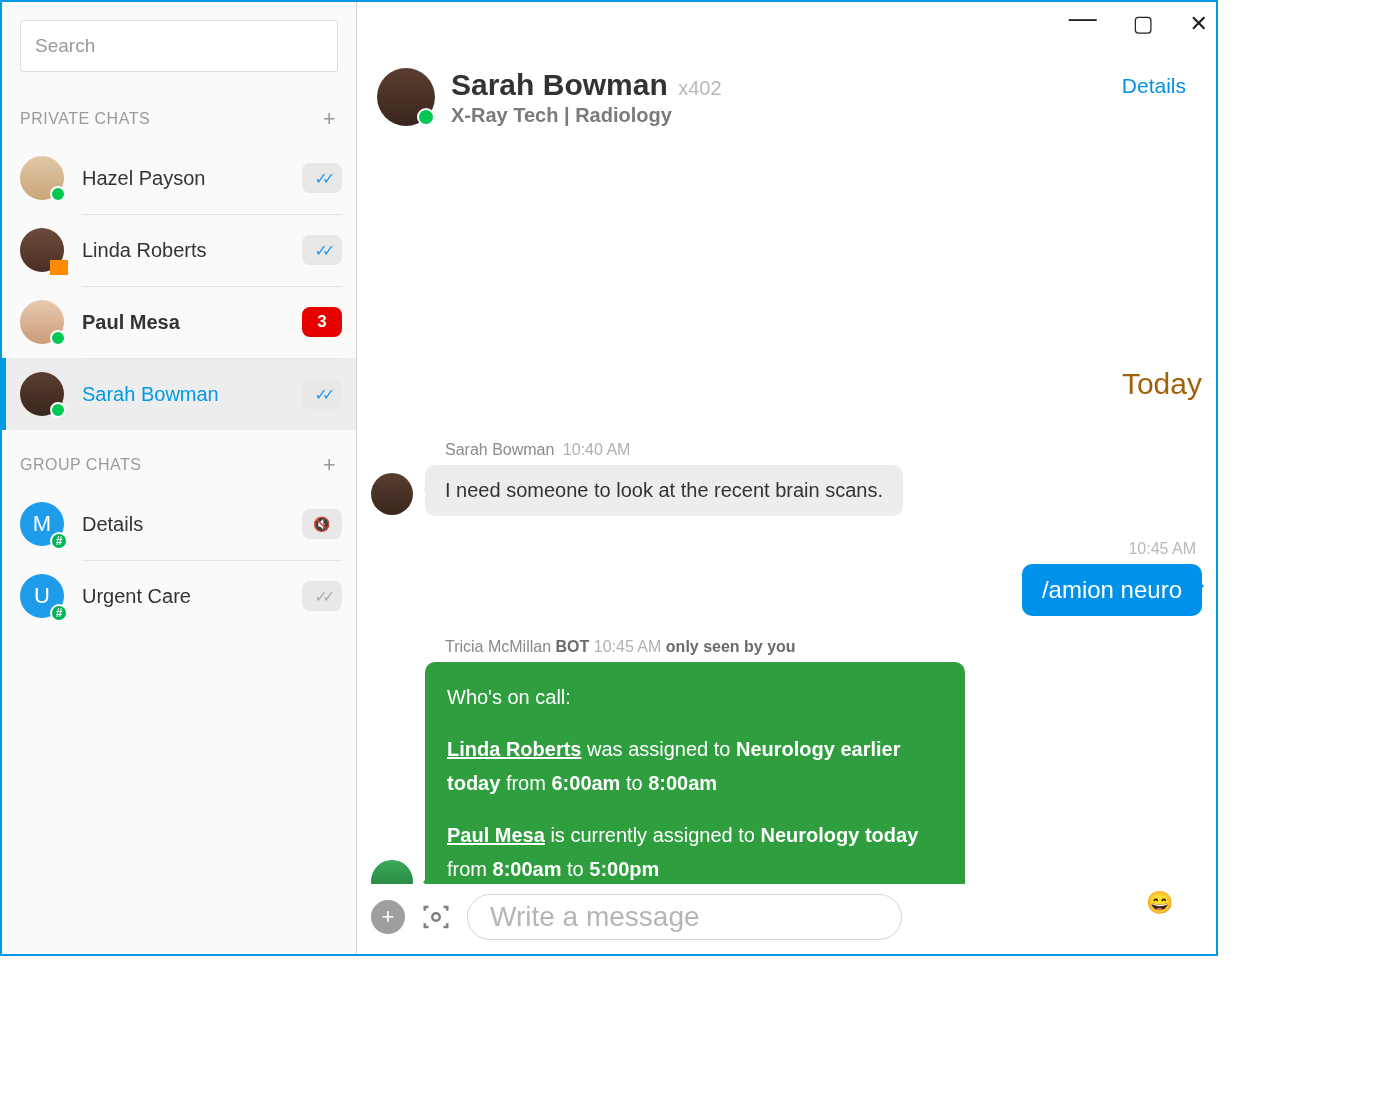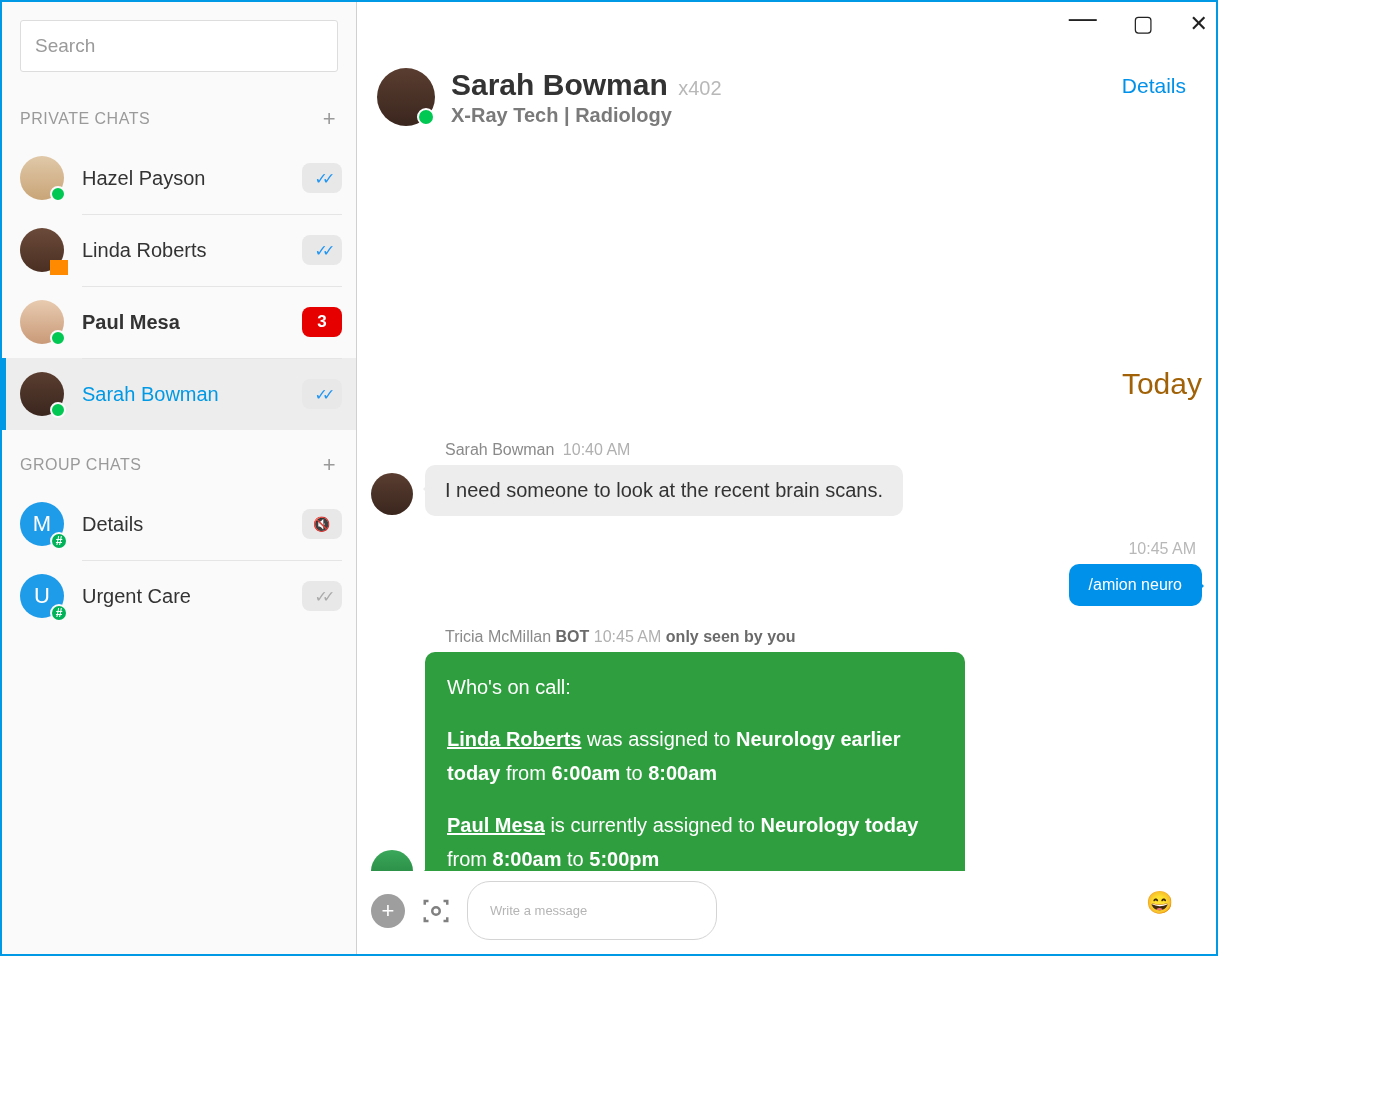--- a/index.html
+++ b/index.html
@@ -138,21 +138,21 @@
 }
 .bubble.in::before {
   content: ""; position: absolute; left: -10px; top: 16px;
   border: 8px solid transparent; border-right-color: #ededed;
 }
 
 .out-wrap { align-self: flex-end; text-align: right; margin-bottom: 22px; }
 .out-time { color: #b8b8b8; font-size: 16px; margin-bottom: 6px; padding-right: 6px; }
 .bubble.out {
   display: inline-block; background: #0091ea; color: #fff;
-  padding: 12px 20px; border-radius: 10px; position: relative; font-size: 16px;
+  padding: 12px 20px; border-radius: 10px; position: relative; font-size: 24px;
 }
 .bubble.out::after {
   content: ""; position: absolute; right: -10px; top: 14px;
   border: 8px solid transparent; border-left-color: #0091ea;
 }
 
 .bot-meta { font-size: 16px; margin: 0 0 6px 20px; color: #8a8a8a; }
 .bot-meta .bot-tag { font-weight: 700; color: #6a6a6a; }
 .bot-meta .seen { font-weight: 700; color: #6a6a6a; }
 .bot-meta .time { color: #b0b0b0; }
@@ -178,23 +178,23 @@
   width: 34px; height: 34px; border-radius: 50%;
   background: #9e9e9e; color: #fff; display: flex;
   align-items: center; justify-content: center; font-size: 22px; cursor: pointer;
 }
 .scan-btn {
   width: 34px; height: 34px; display: flex; align-items: center; justify-content: center;
   cursor: pointer; color:#808080;
 }
 .scan-btn svg { width: 30px; height: 30px; }
 .compose-input {
-  flex: 1; height: 59px; border-radius: 23px;
+  flex: 1; height: 46px; border-radius: 23px;
   border: 1px solid #d4d4d4; padding: 0 50px 0 22px;
-  font-size: 13px; position: relative; background:#fff;
+  font-size: 28px; position: relative; background:#fff;
 }
 .compose-input::placeholder { color: #b5b5b5; }
 .emoji-btn {
   position: absolute; right: 28px; bottom: 24px;
   font-size: 22px; color: #9e9e9e; cursor: pointer;
 }
 </style>
 </head>
 <body>
 

